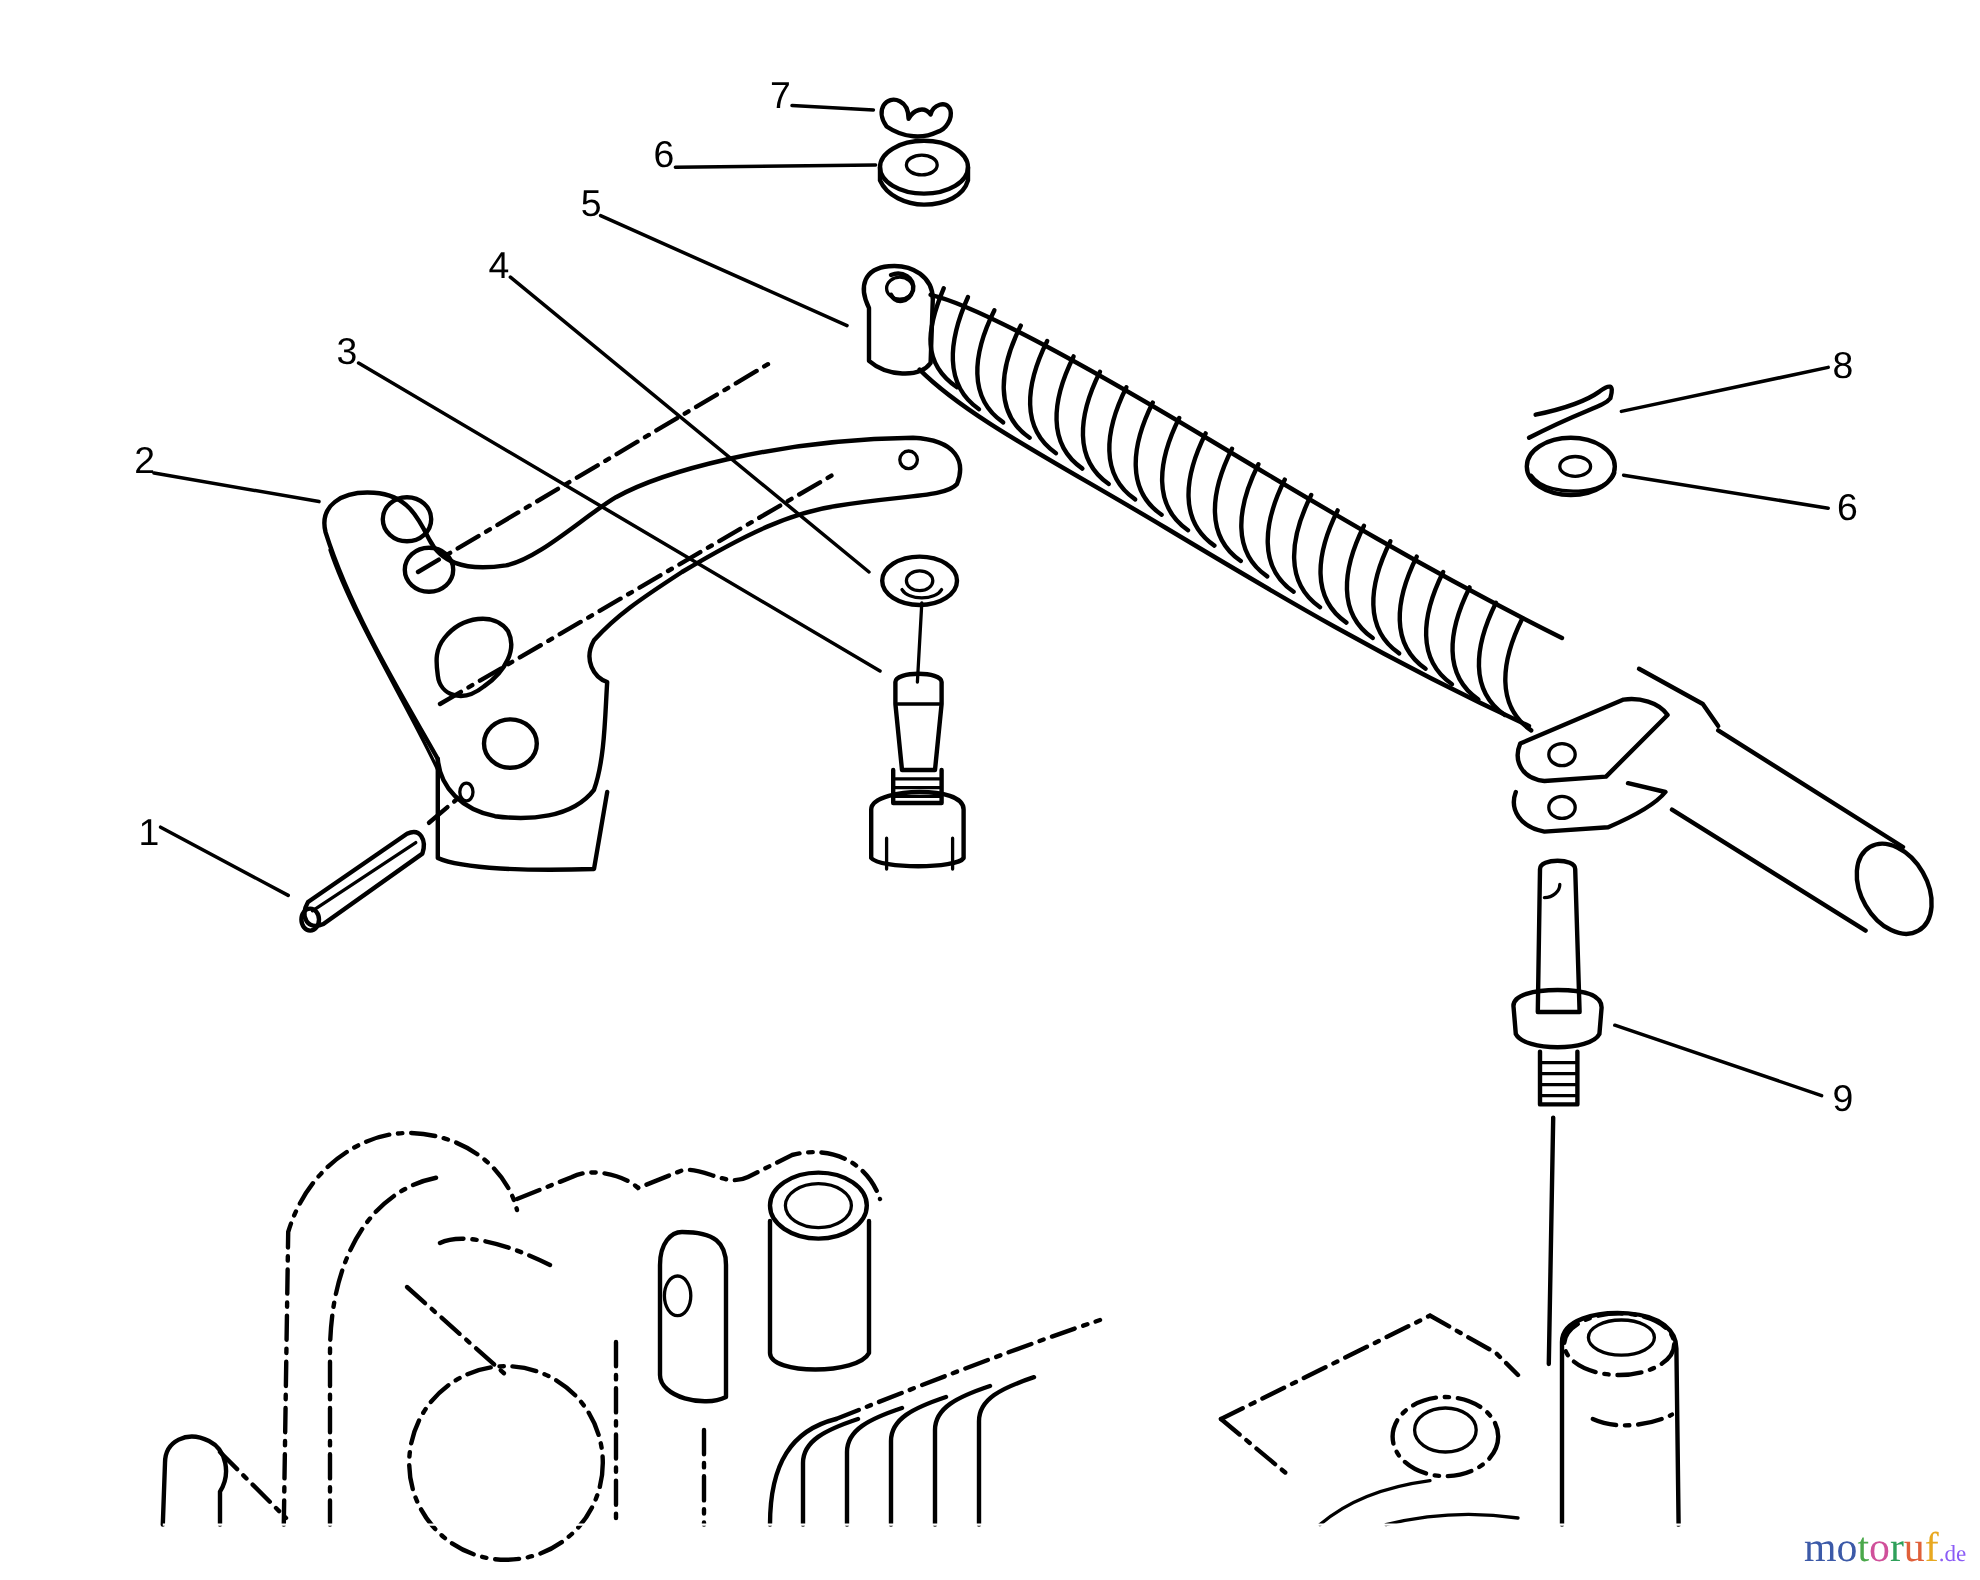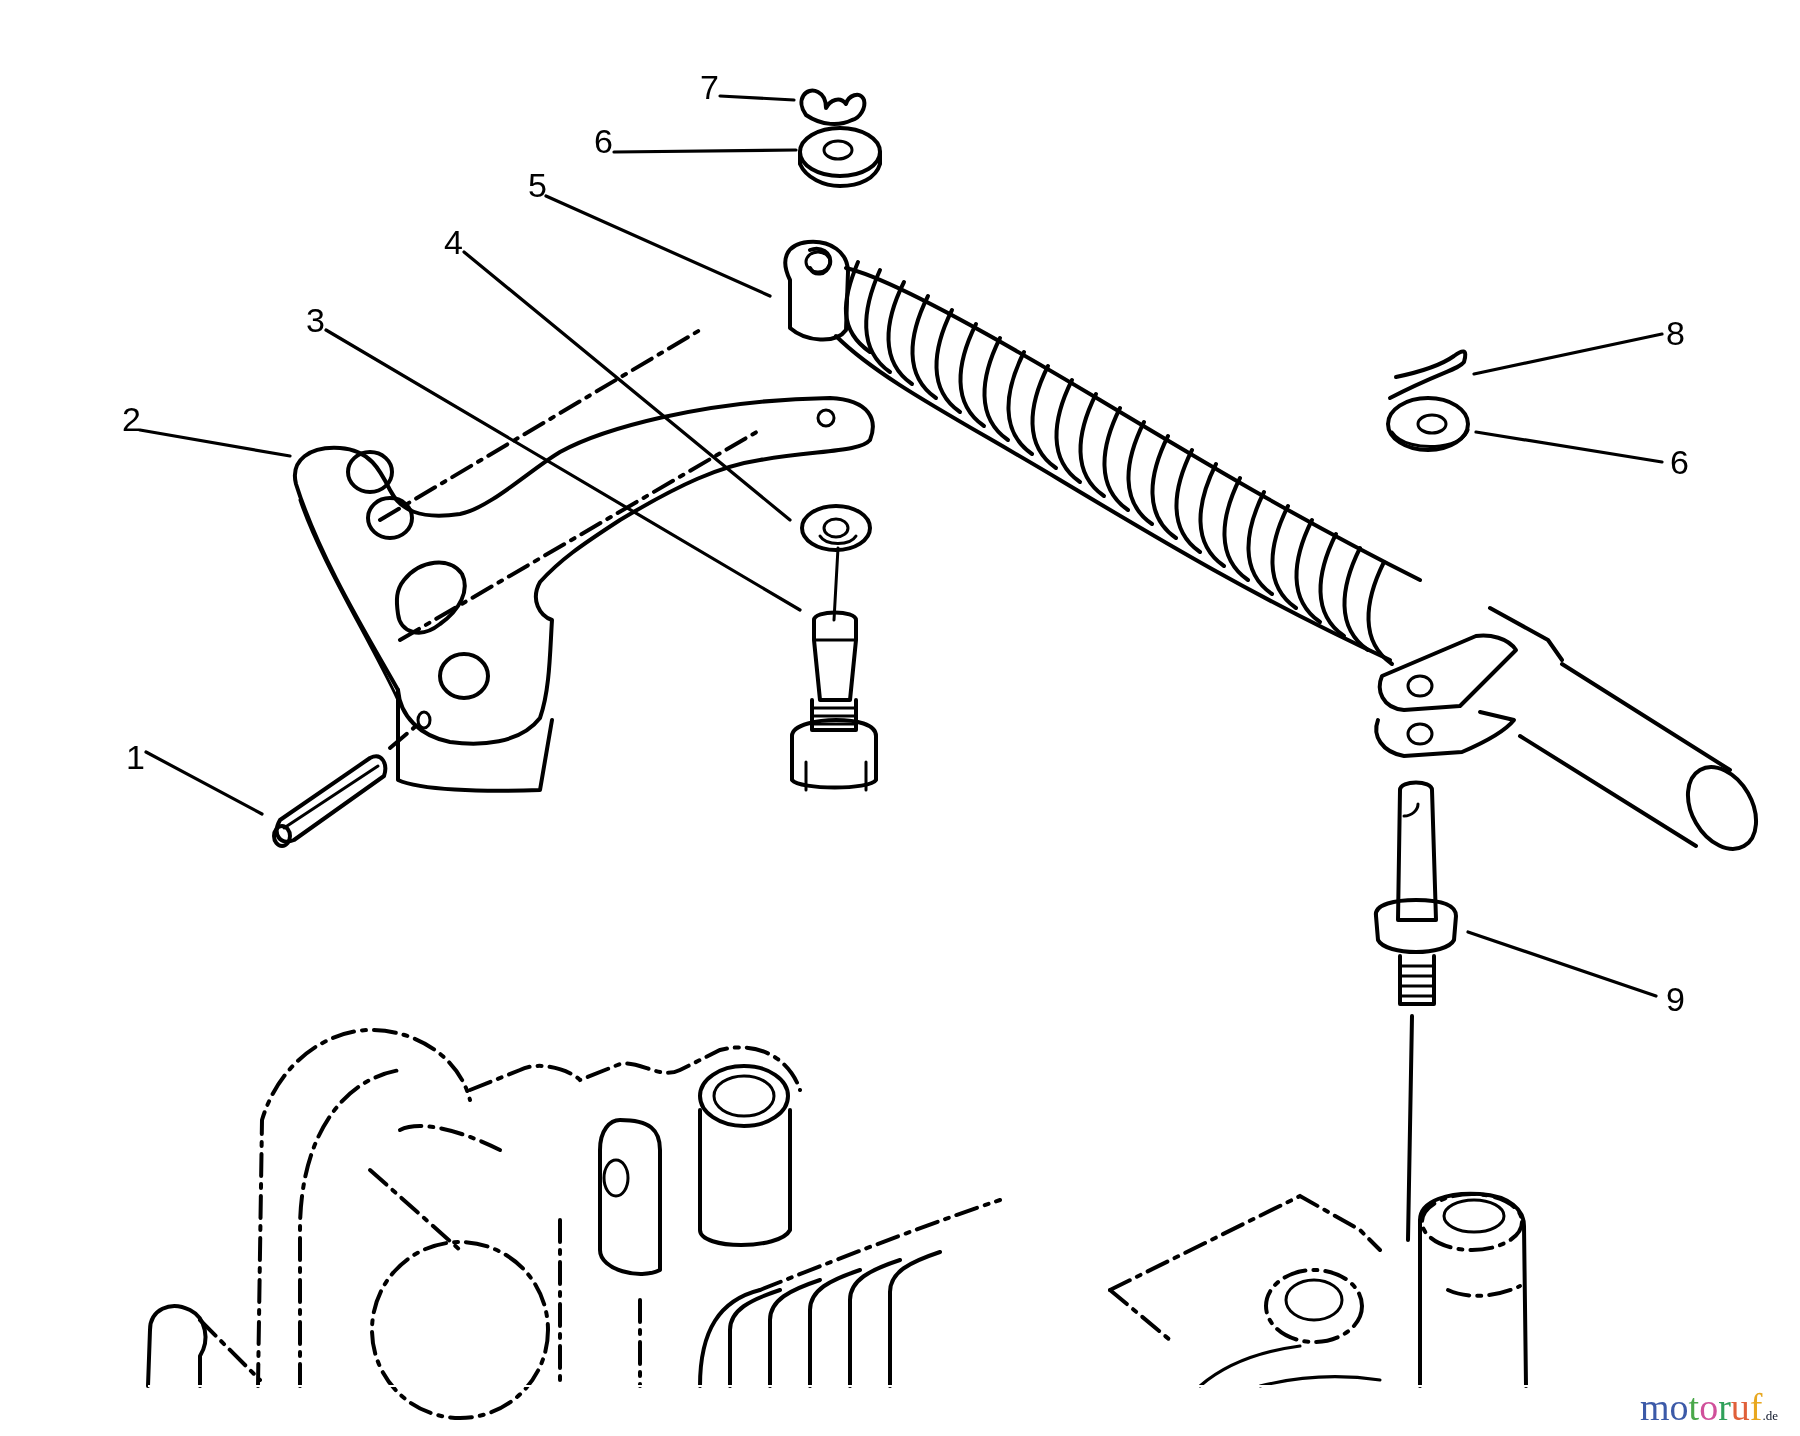--- a/index.html
+++ b/index.html
@@ -6,21 +6,21 @@
     body { width: 1800px; height: 1436px; position: relative; overflow: hidden; font-family: "Liberation Sans", sans-serif; }
     #diagram { position: absolute; left: 0; top: 0; width: 1800px; height: 1436px; }
     .ln { fill: none; stroke: #000; stroke-width: 4; stroke-linecap: round; stroke-linejoin: round; }
     .thin { fill: none; stroke: #000; stroke-width: 3; stroke-linecap: round; stroke-linejoin: round; }
     .dash { fill: none; stroke: #000; stroke-width: 4; stroke-dasharray: 22 8 4 8; stroke-linecap: round; }
     .leader { fill: none; stroke: #000; stroke-width: 3.2; stroke-linecap: round; }
     .white { fill: #fff; }
     .callout { position: absolute; font-size: 34px; color: #000; line-height: 1; font-family: "Liberation Sans", sans-serif; }
     .watermark { position: absolute; left: 1640px; top: 1388px; font-family: "Liberation Serif", serif; font-size: 38px; letter-spacing: 0px; line-height: 1; }
     .watermark span { display: inline-block; }
-    .watermark .suffix { font-size: 13px; color: #0f172a; }
+    .watermark .suffix { font-size: 21px; color: #8b5cf6; }
   </style>
 </head>
 <body>
 
 <svg id="diagram" viewBox="0 0 1800 1436" xmlns="http://www.w3.org/2000/svg">
 
   <g>
     <path class="ln" d="M806 115 C795 100 806 86 818 92 C826 96 826 104 826 108 C830 100 840 96 846 104 C848 96 860 90 864 100 C866 108 860 118 852 120 C840 126 822 126 806 115 Z"></path>
   </g>
 

